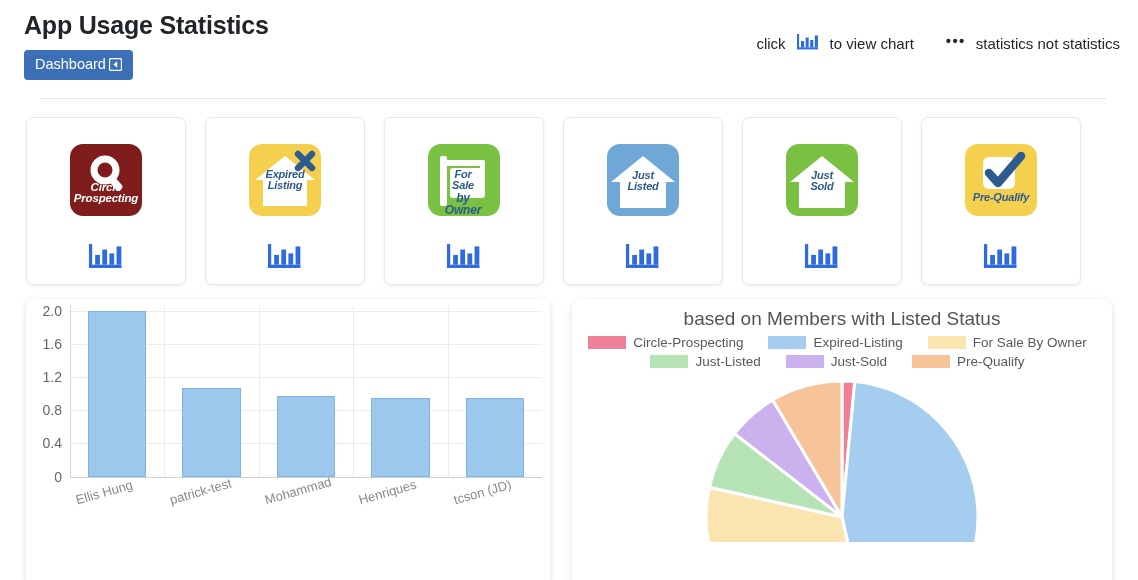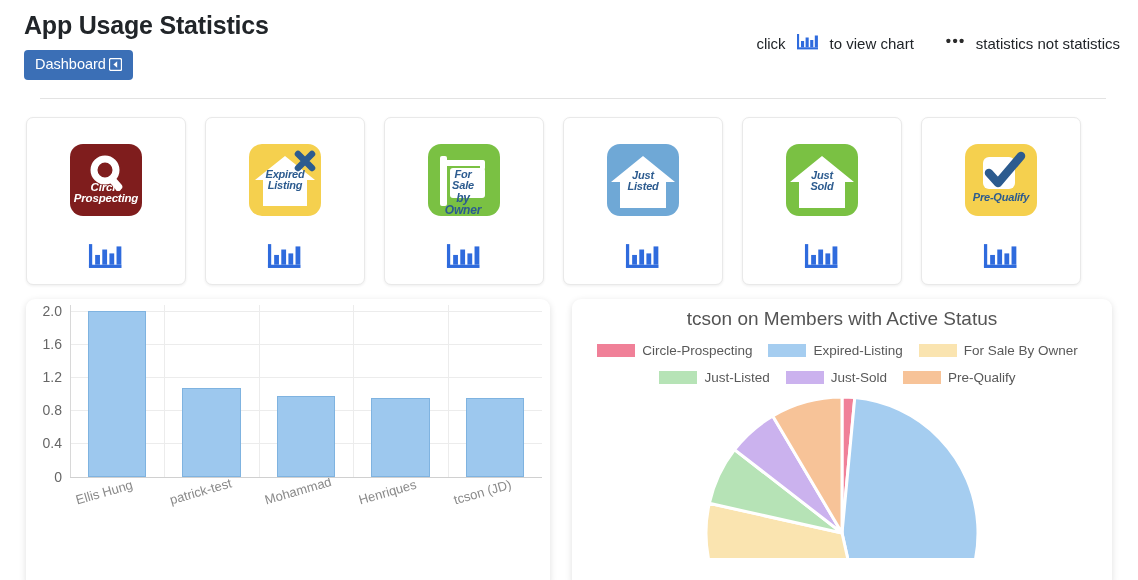--- a/index.html
+++ b/index.html
@@ -122,21 +122,21 @@
     white-space: nowrap; transform-origin: left top;
     transform: rotate(-16deg);
   }
 
   
   .pie-legend {
     margin-top: 4px; display: flex; flex-direction: column;
     align-items: center; gap: 4px;
     font-size: 13.5px; color: #595959;
   }
-  .pie-legend-row { display: flex; align-items: center; gap: 7px; margin-top: 8px; }
+  .pie-legend-row { display: flex; align-items: center; gap: 16px; }
   .pl-item { display: flex; align-items: center; gap: 7px; margin-right: 9px; }
   .pl-sw { width: 38px; height: 13px; }
   .pie-wrap { position: relative; width: 540px; height: 165px; overflow: hidden; margin-top: 8px; }
   .pie { position: absolute; left: 50%; top: 0; transform: translateX(-50%); }
 </style>
 </head>
 <body>
 
 <div class="page">
 
@@ -350,21 +350,21 @@
           <div class="vline" style="left: 421.6px; height: 172px;"></div>
           <div class="bar" style="left: 439.536px; width: 58.528px; height: 78.02px; bottom: 38px; background: rgb(157, 200, 238);"></div>
           <div class="xlabel" style="left: 425.6px; top: 188px;">tcson (JD)</div>
           <div class="axis-v" style="height: 172px;"></div>
           <div class="axis-h" style="top: 172px;"></div>
         </div>
     </div>
 
     <div class="panel panel-pie">
       <div class="panel-title two">
-        <div>tcson on Members with Active Status</div>
+        <div>based on Members with Listed Status</div>
       </div>
       <div class="pie-legend" id="pie-legend">
           <div class="pie-legend-row">
             <div class="pl-item">
               <span class="pl-sw" style="background: rgb(240, 128, 152);"></span>
               <span>Circle-Prospecting</span>
             </div>
             <div class="pl-item">
               <span class="pl-sw" style="background: rgb(165, 205, 240);"></span>
               <span>Expired-Listing</span>

